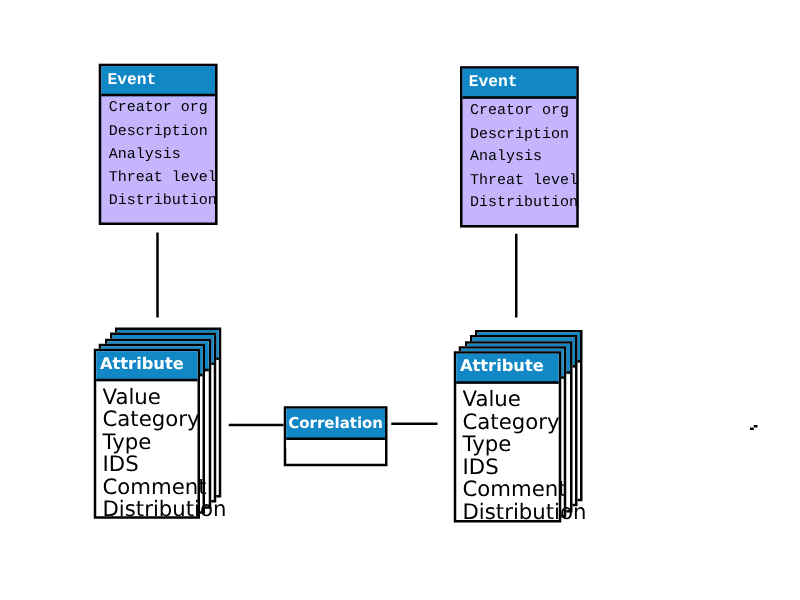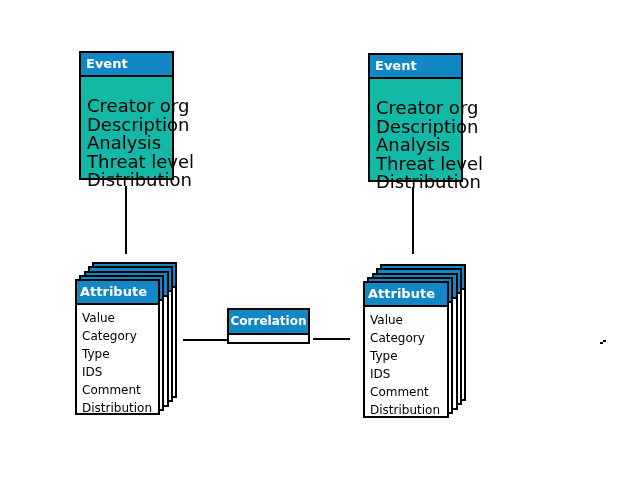--- a/index.html
+++ b/index.html
@@ -2,45 +2,45 @@
 <html style="--header-blue: #1287c6; --border: #000000; --header-text: #ffffff; --body-text: #000000; --background: #ffffff;"><head>
 <meta charset="utf-8">
 <style>
   html,body { margin:0; padding:0; background:#ffffff; }
   .canvas {
     position:relative; width:640px; height:480px; background:#ffffff;
     font-family:"DejaVu Sans", sans-serif; overflow:hidden;
   }
   .entity {
     position:absolute; border:2px solid var(--border,#000);
-    background:#14b8a6; box-sizing:border-box;
+    background:#c4b5fd; box-sizing:border-box;font-family:Liberation Mono, monospace;
   }
   .entity-header {
     background:var(--header-blue,#1287c6); color:var(--header-text,#fff);
     font-weight:bold; font-size:13px; height:24px; line-height:22px;
     padding-left:5px; border-bottom:2px solid var(--border,#000);
     box-sizing:border-box; white-space:nowrap; overflow:hidden;
   }
   .entity-body {
-    font-size:18px; line-height:18.5px; padding:20px 0 0 6px;
+    font-size:12px; line-height:18.5px; padding:0 0 0 6px;
     color:var(--body-text,#000); white-space:nowrap;
   }
   .stack { position:absolute; }
   .card {
     position:absolute; border:2px solid var(--border,#000);
     background:#ffffff; box-sizing:border-box;
   }
   .card-header {
     background:var(--header-blue,#1287c6); color:var(--header-text,#fff);
     font-weight:bold; font-size:13px; height:24px; line-height:22px;
     padding-left:3px; border-bottom:2px solid var(--border,#000);
     box-sizing:border-box; white-space:nowrap; overflow:hidden;
   }
   .card-body {
-    font-size:12px; line-height:18px; padding:4px 0 0 5px;
+    font-size:17px; line-height:18px; padding:4px 0 0 5px;
     color:var(--body-text,#000); white-space:nowrap;
   }
   .corr {
     position:absolute; border:2px solid var(--border,#000);
     background:#ffffff; box-sizing:border-box;
   }
   .corr-header {
     background:var(--header-blue,#1287c6); color:var(--header-text,#fff);
     font-weight:bold; font-size:12px; height:25px; line-height:23px;
     text-align:center; border-bottom:2px solid var(--border,#000);
@@ -128,21 +128,21 @@
         <div>Type</div>
         <div>IDS</div>
         <div>Comment</div>
         <div>Distribution</div>
       </div>
     </div>
   </div>
 
   <div class="connector" style="left:183px; top:339px; width:44px; height:2px;"></div>
 
-  <div class="corr" style="left:227px; top:308px; width:83px; height:36px;">
+  <div class="corr" style="left:227px; top:325px; width:83px; height:48px;">
     <div class="corr-header">Correlation</div>
     <div class="corr-body"></div>
   </div>
 
   <div class="connector" style="left:313px; top:338px; width:37px; height:2px;"></div>
 
   <div class="mark" style="left:600px; top:342px; width:3px; height:2px;"></div>
   <div class="mark" style="left:603px; top:340px; width:3px; height:2px;"></div>
 
 </div>

